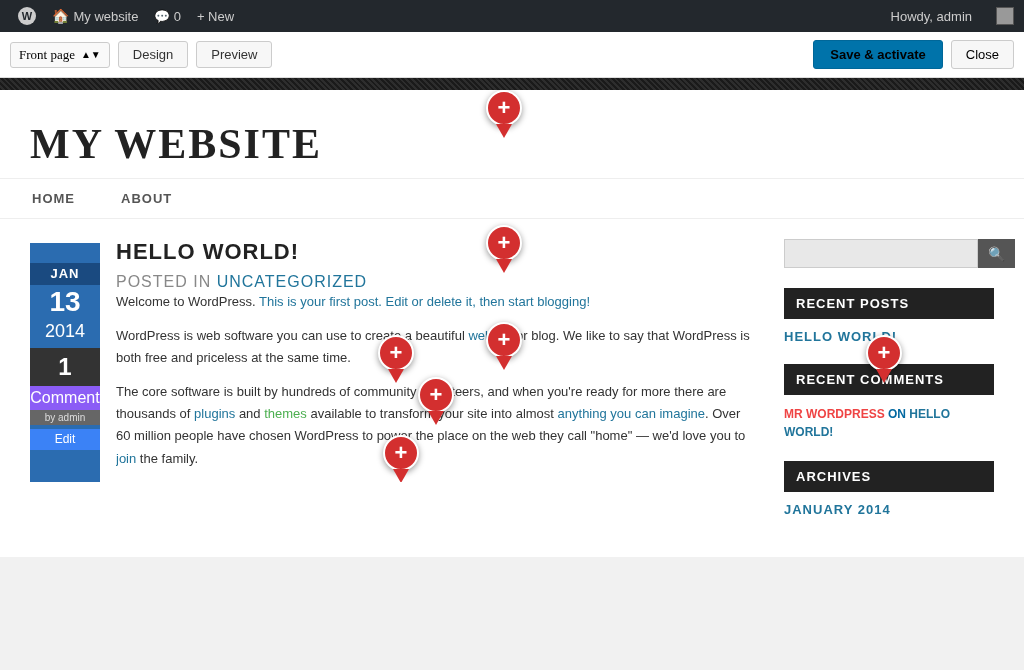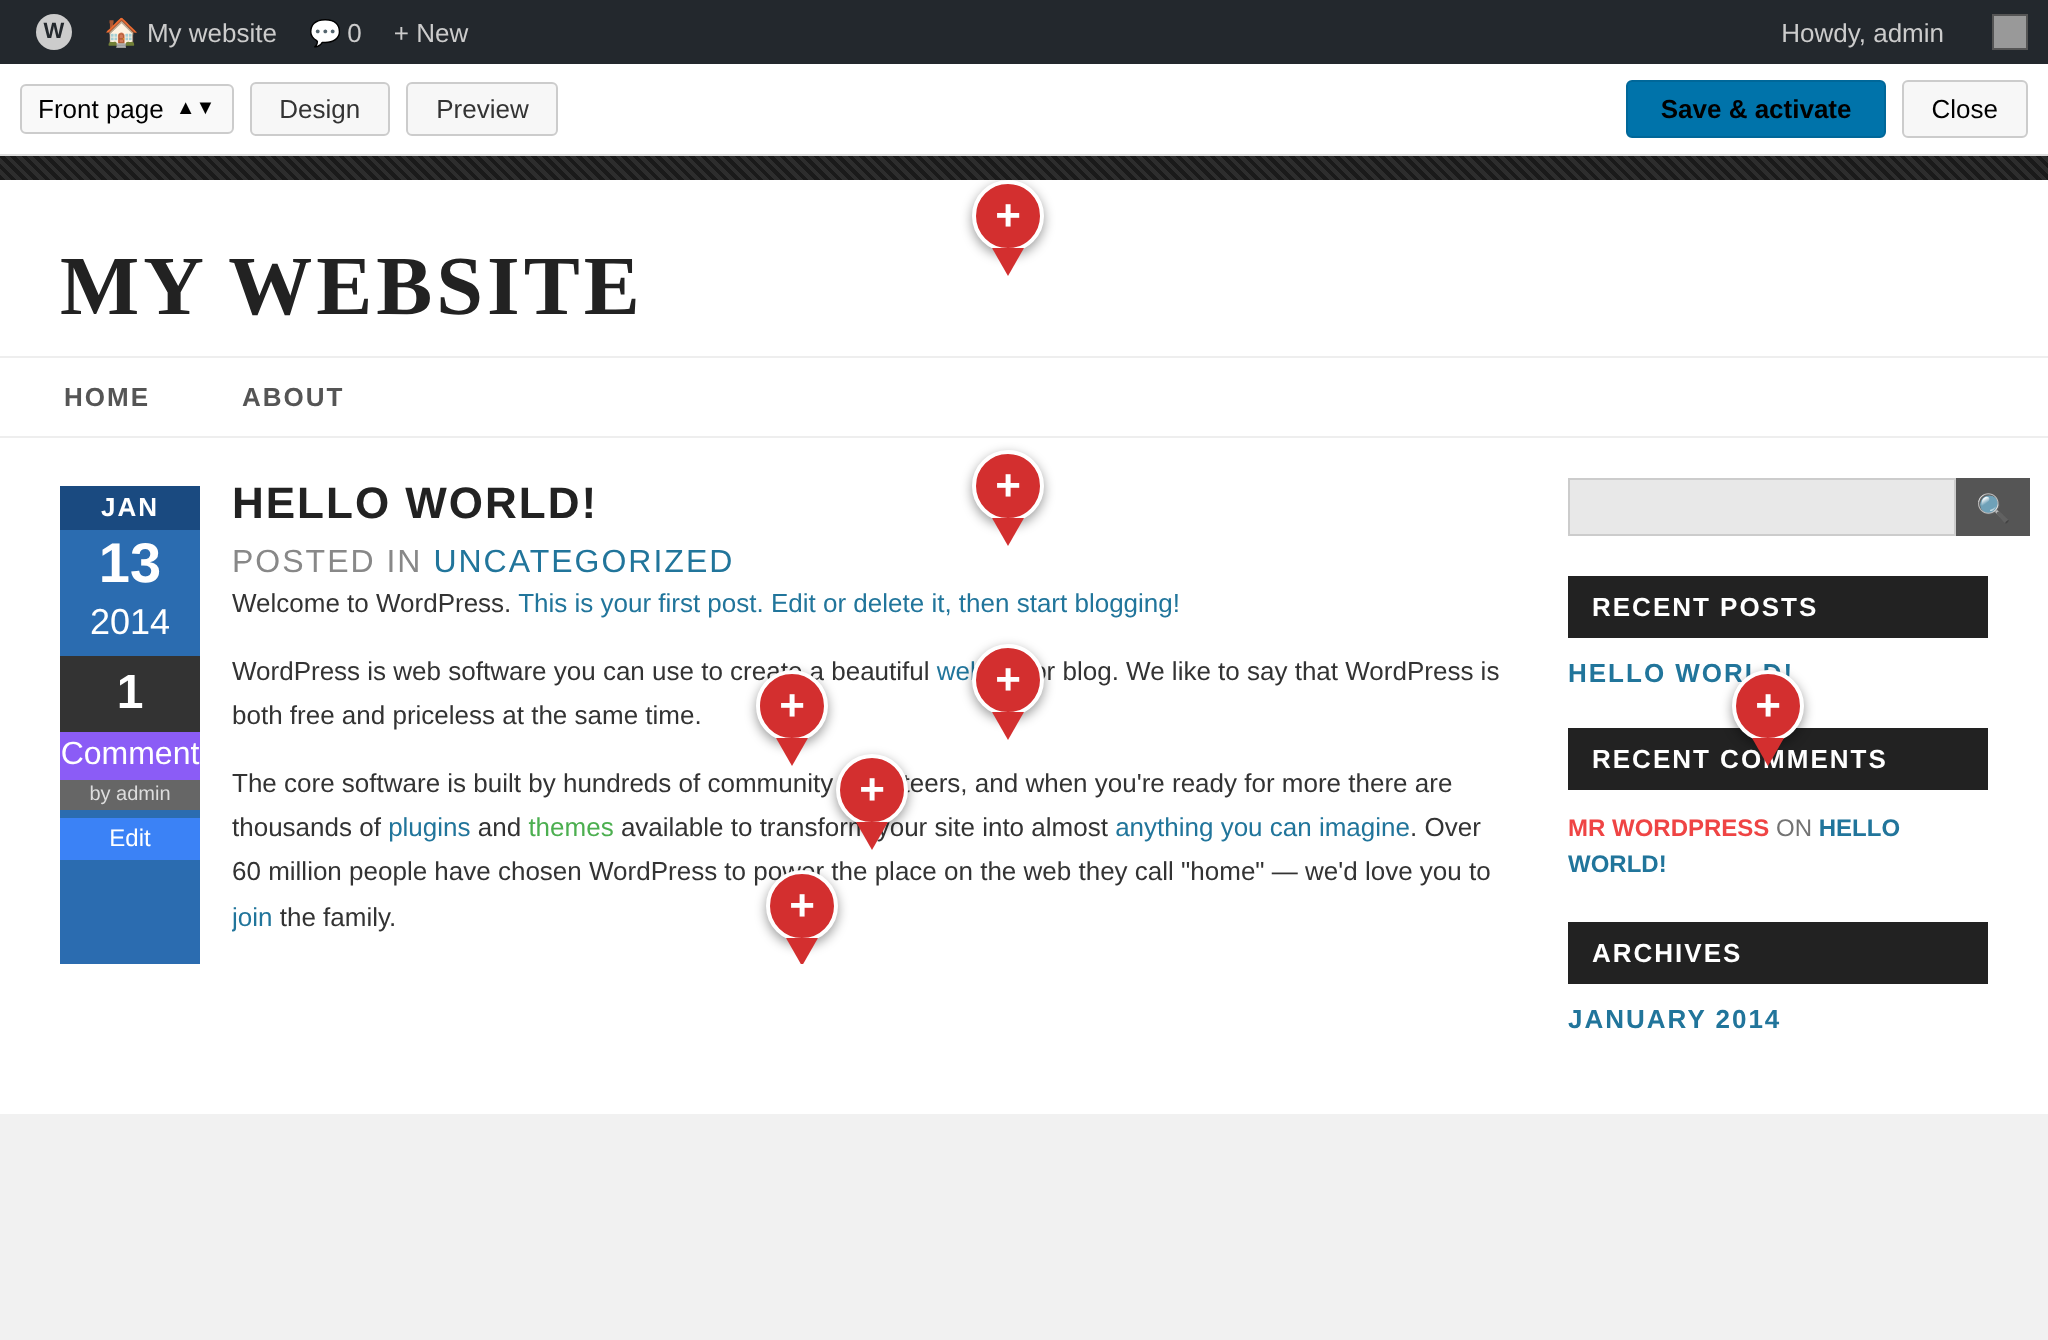--- a/index.html
+++ b/index.html
@@ -46,20 +46,21 @@
     }
     .toolbar-select {
       display: flex; align-items: center;
       border: 1px solid #ccc;
       border-radius: 3px;
       padding: 4px 8px;
       background: #f9f9f9;
       font-size: 13px;
       gap: 6px;
       cursor: pointer;
+      font-family: Liberation Serif, serif;
     }
     .toolbar-btn {
       padding: 5px 14px;
       border: 1px solid #ccc;
       background: #f7f7f7;
       border-radius: 3px;
       font-size: 13px;
       cursor: pointer;
       color: #333;
     }
@@ -147,20 +148,21 @@
       line-height: 1.1;
     }
     .post-date-badge .month {
       background: #1a4a80;
       display: block;
       padding: 4px 0;
       font-size: 13px;
       font-weight: bold;
       letter-spacing: 1px;
       text-transform: uppercase;
+      margin-top: 20px;
     }
     .post-date-badge .day {
       display: block;
       font-size: 28px;
       font-weight: bold;
       padding: 2px 0;
     }
     .post-date-badge .year {
       display: block;
       font-size: 18px;
@@ -267,21 +269,21 @@
       display: block;
       margin-bottom: 6px;
       cursor: pointer;
     }
     .recent-comment {
       font-size: 12px;
       color: #333;
       line-height: 1.5;
     }
     .recent-comment .commenter { font-weight: bold; color: #ef4444; text-align: right; }
-    .recent-comment .on { color: #737373; }
+    .recent-comment .on { color: #0369a1; font-weight: bold; }
     .recent-comment .post-link { color: #21759b; font-weight: bold; text-transform: uppercase; }
     .archive-link {
       font-size: 13px;
       color: #21759b;
       font-weight: bold;
       text-transform: uppercase;
       letter-spacing: 1px;
       display: block;
       margin-top: 6px;
     }

